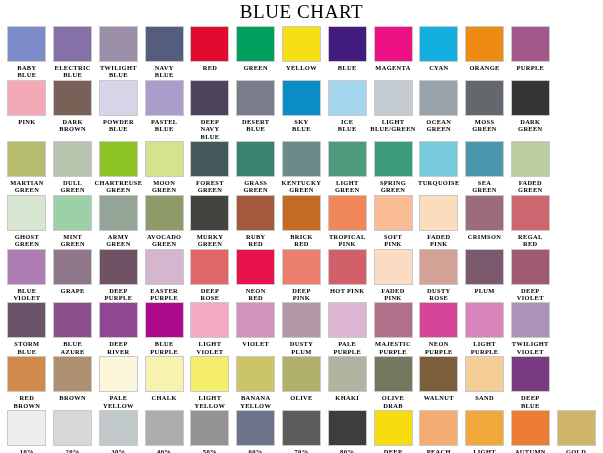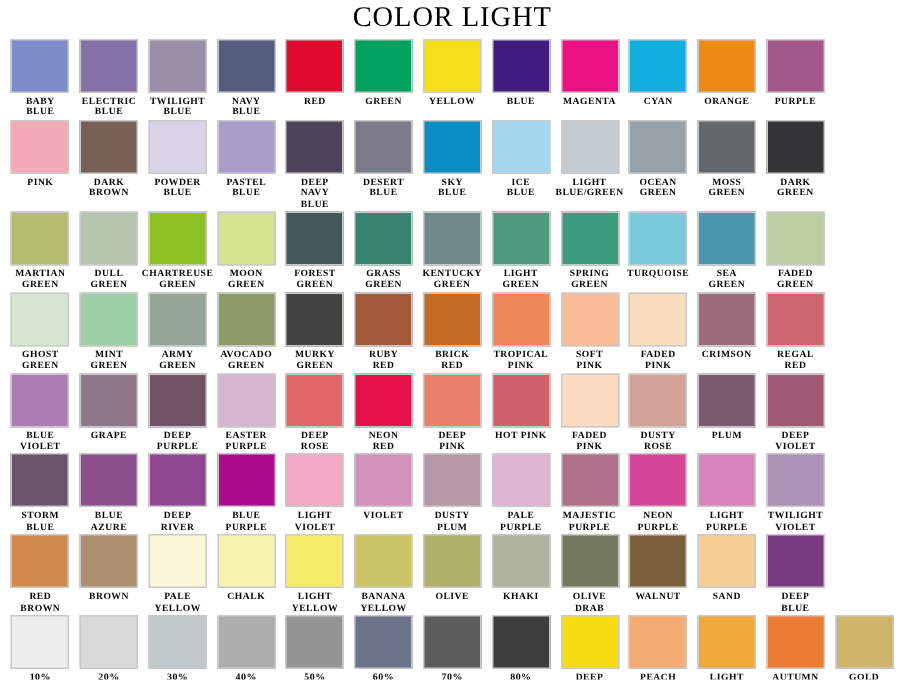--- a/index.html
+++ b/index.html
@@ -81,21 +81,21 @@
   .pct-label {
     font-weight: 700;
     font-size: 6.6px;
   }
 </style>
 </head>
 <body>
 
 <div id="chart-root">
 
-  <h1 class="chart-title">COLOR LIGHT</h1>
+  <h1 class="chart-title">BLUE CHART</h1>
 
   <div class="grid" id="grid">
       <div class="row row-r1">
         <div class="cell">
           <div class="swatch-box" style="background: rgb(123, 140, 200);"></div>
           <div class="swatch-label">BABY
 BLUE</div>
         </div>
         <div class="cell">
           <div class="swatch-box" style="background: rgb(134, 112, 168);"></div>

